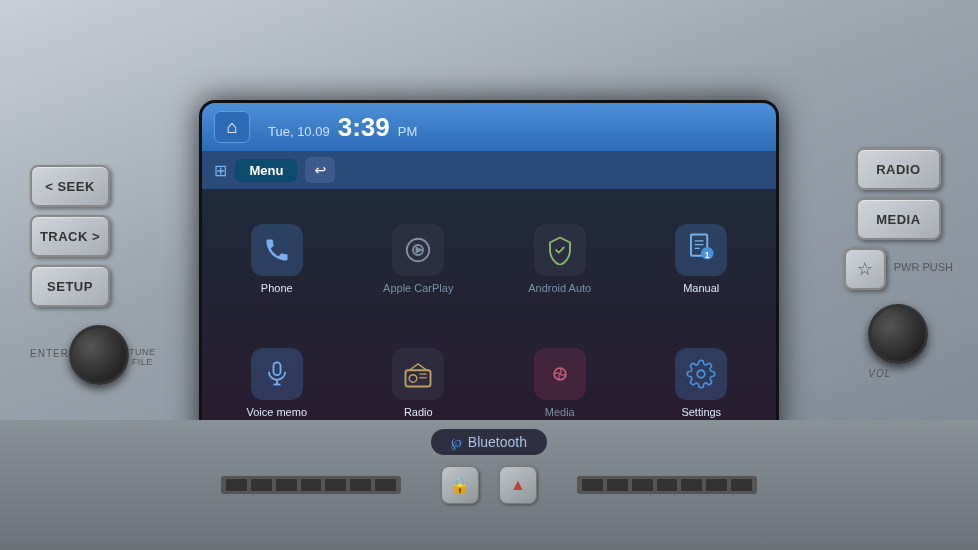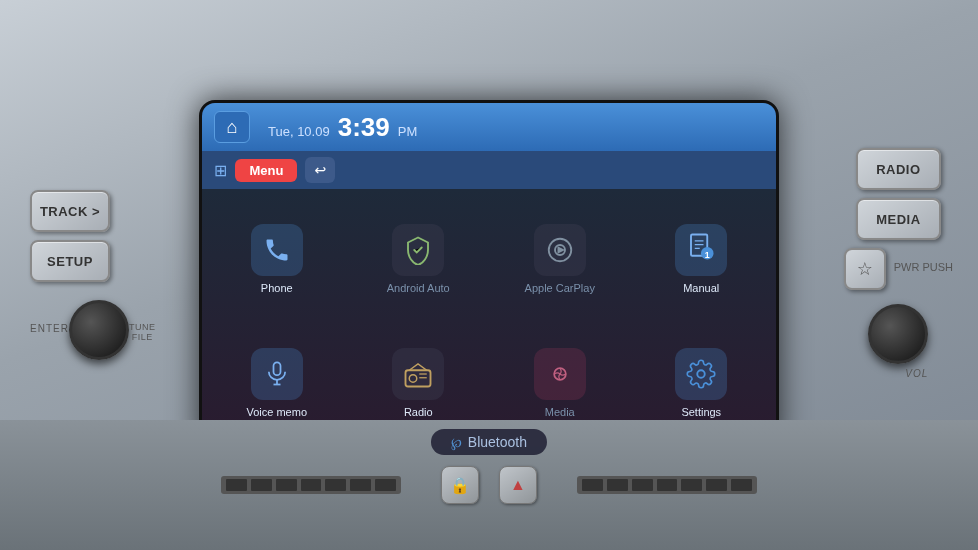--- a/index.html
+++ b/index.html
@@ -134,21 +134,21 @@
       font-size: 11px;
       color: #555;
       text-align: left;
       line-height: 1.1;
       margin-top: -4px;
     }
 
     .right-knob-area {
       display: flex;
       flex-direction: column;
-      align-items: flex-end;
+      align-items: flex-start;
       margin-top: 6px;
       font-style: italic;
     }
 
     .vol-label {
       font-size: 10px;
       color: #555;
       margin-top: 4px;
       letter-spacing: 1px;
     }
@@ -233,21 +233,21 @@
     }
 
     .all-menus-text {
       color: white;
       font-size: 15px;
       font-weight: 500;
       flex: 1;
     }
 
     .menu-btn {
-      background: #ef4444;
+      background: #0c4a6e;
       color: white;
       border-radius: 6px;
       padding: 4px 14px;
       font-size: 13px;
       font-weight: bold;
       cursor: pointer;
     }
 
     .back-btn {
       background: #3d5a8a;
@@ -382,20 +382,21 @@
       position: relative;
       display: inline-block;
     }
   </style>
 </head>
 <body>
 
 <div class="car-panel">
 
   <div class="left-controls">
+    <div class="ctrl-btn">&lt; SEEK</div>
     <div class="ctrl-btn">TRACK &gt;</div>
     <div class="ctrl-btn">SETUP</div>
     <div class="enter-knob-area">
       <span class="enter-label">ENTER</span>
       <div class="knob"></div>
       <span class="tune-label">TUNE<br>FILE</span>
     </div>
   </div>
 
   <div class="screen-container">
@@ -426,36 +427,36 @@
           <svg width="28" height="28" viewBox="0 0 24 24" fill="none">
             <path d="M6.6 10.8c1.4 2.8 3.8 5.1 6.6 6.6l2.2-2.2c.3-.3.7-.4 1-.2 1.1.4 2.3.6 3.6.6.6 0 1 .4 1 1V20c0 .6-.4 1-1 1-9.4 0-17-7.6-17-17 0-.6.4-1 1-1h3.5c.6 0 1 .4 1 1 0 1.3.2 2.5.6 3.6.1.3 0 .7-.2 1L6.6 10.8z" fill="#7ab0f0"></path>
           </svg>
         </div>
         <span class="app-label">Phone</span>
       </div>
 
       <div class="app-item">
         <div class="app-icon-wrapper dark">
           <svg width="30" height="30" viewBox="0 0 24 24">
-            <path d="M12 2L4 6v6c0 5.5 3.8 10.7 8 12 4.2-1.3 8-6.5 8-12V6l-8-4z" fill="none" stroke="#8ab870" stroke-width="1.5"></path>
-            <path d="M9 12l2 2 4-4" stroke="#8ab870" stroke-width="1.5" stroke-linecap="round"></path>
-          </svg>
-        </div>
-        <span class="app-label dimmed">Android Auto</span>
-      </div>
-
-      <div class="app-item">
-        <div class="app-icon-wrapper dark">
-          <svg width="30" height="30" viewBox="0 0 24 24">
             <circle cx="12" cy="12" r="9" fill="none" stroke="#8090a0" stroke-width="1.5"></circle>
             <circle cx="12" cy="12" r="4" fill="none" stroke="#8090a0" stroke-width="1.5"></circle>
             <polygon points="10,9 16,12 10,15" fill="#8090a0"></polygon>
           </svg>
         </div>
         <span class="app-label dimmed">Apple CarPlay</span>
+      </div>
+
+      <div class="app-item">
+        <div class="app-icon-wrapper dark">
+          <svg width="30" height="30" viewBox="0 0 24 24">
+            <path d="M12 2L4 6v6c0 5.5 3.8 10.7 8 12 4.2-1.3 8-6.5 8-12V6l-8-4z" fill="none" stroke="#8ab870" stroke-width="1.5"></path>
+            <path d="M9 12l2 2 4-4" stroke="#8ab870" stroke-width="1.5" stroke-linecap="round"></path>
+          </svg>
+        </div>
+        <span class="app-label dimmed">Android Auto</span>
       </div>
 
       <div class="app-item">
         <div class="app-icon-wrapper blue">
           <div class="icon-rel">
             <svg width="30" height="30" viewBox="0 0 24 24">
               <rect x="4" y="2" width="13" height="17" rx="1" fill="none" stroke="#7ab0f0" stroke-width="1.5"></rect>
               <line x1="7" y1="7" x2="14" y2="7" stroke="#7ab0f0" stroke-width="1"></line>
               <line x1="7" y1="10" x2="14" y2="10" stroke="#7ab0f0" stroke-width="1"></line>
               <line x1="7" y1="13" x2="11" y2="13" stroke="#7ab0f0" stroke-width="1"></line>

